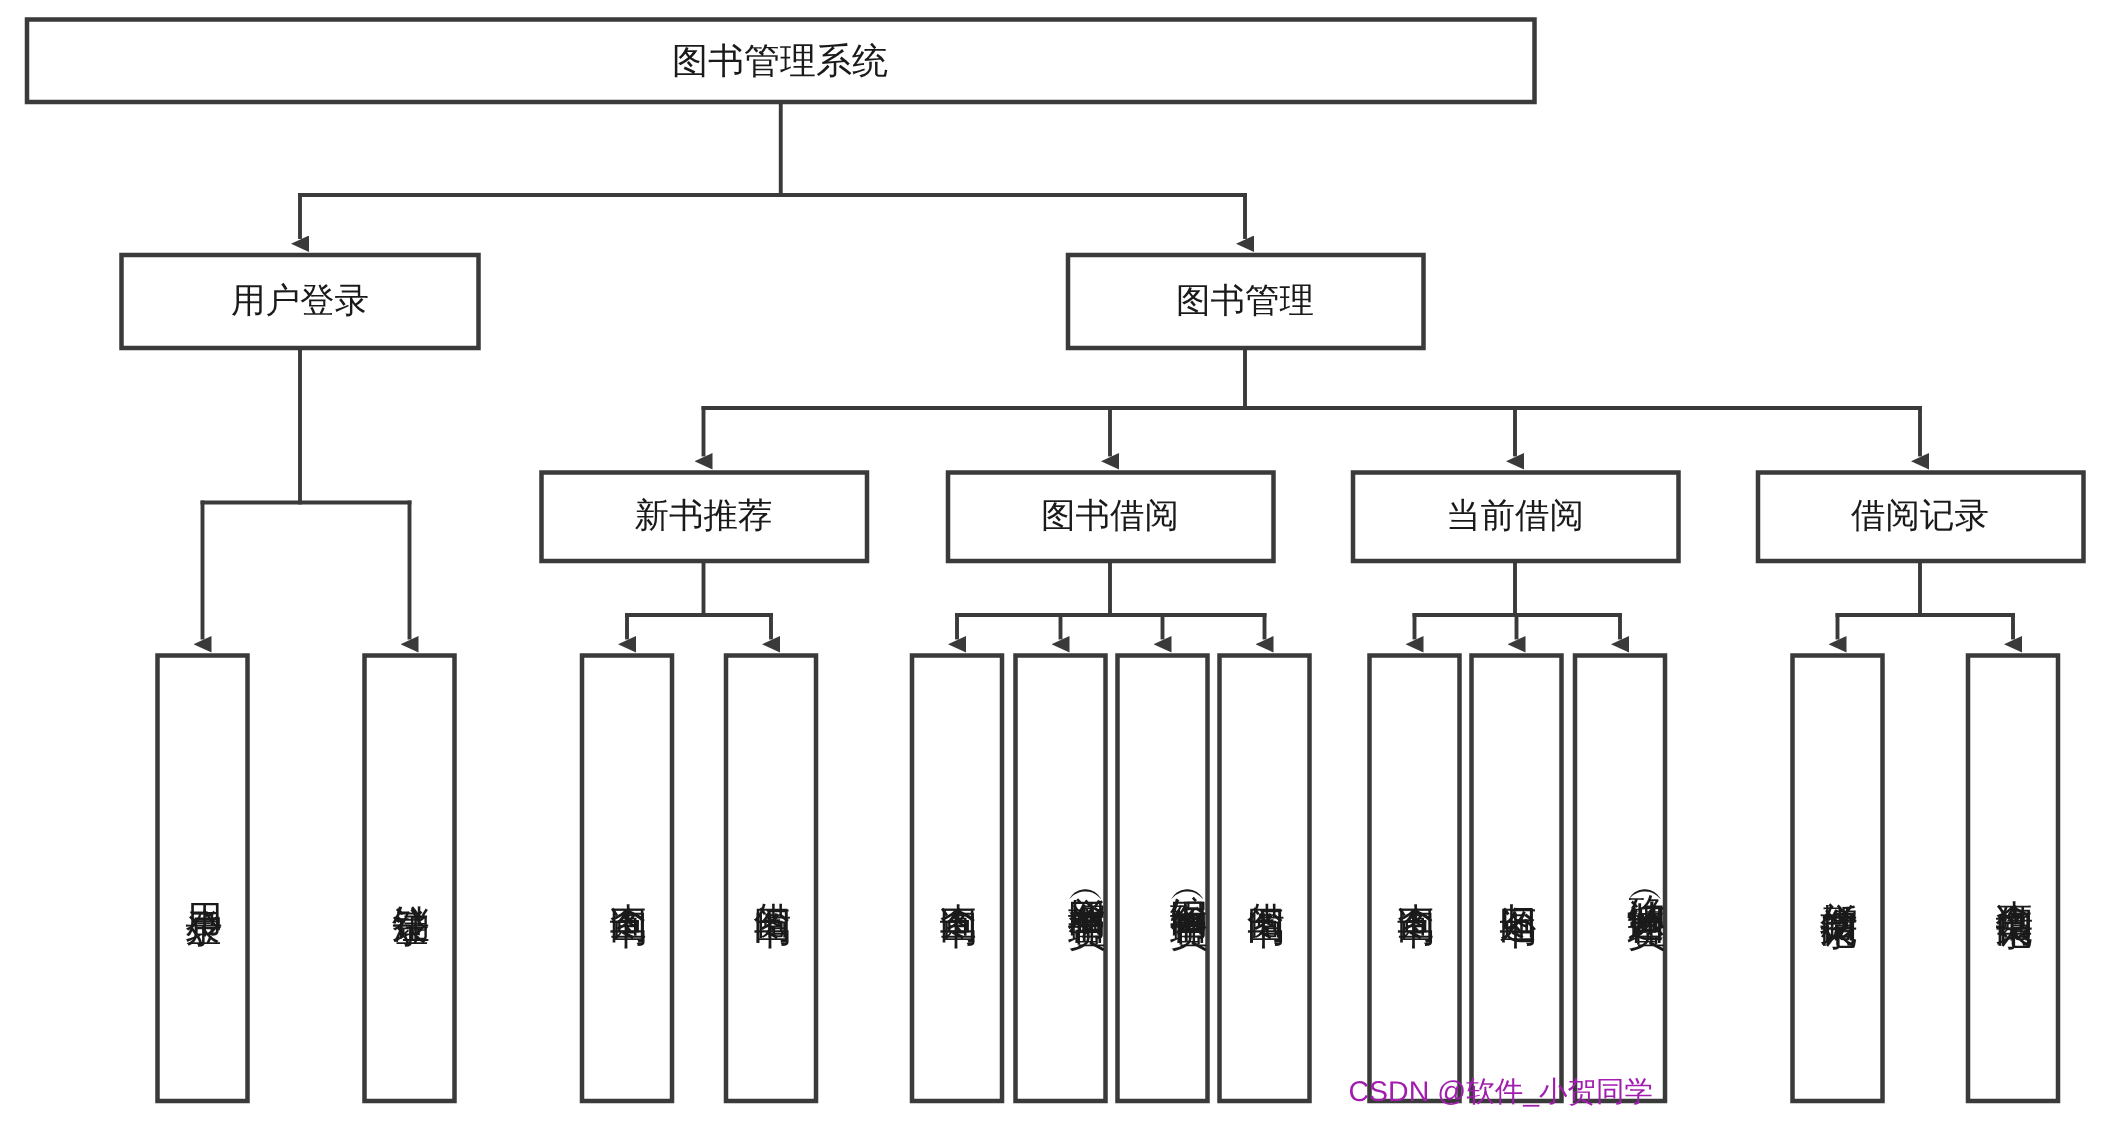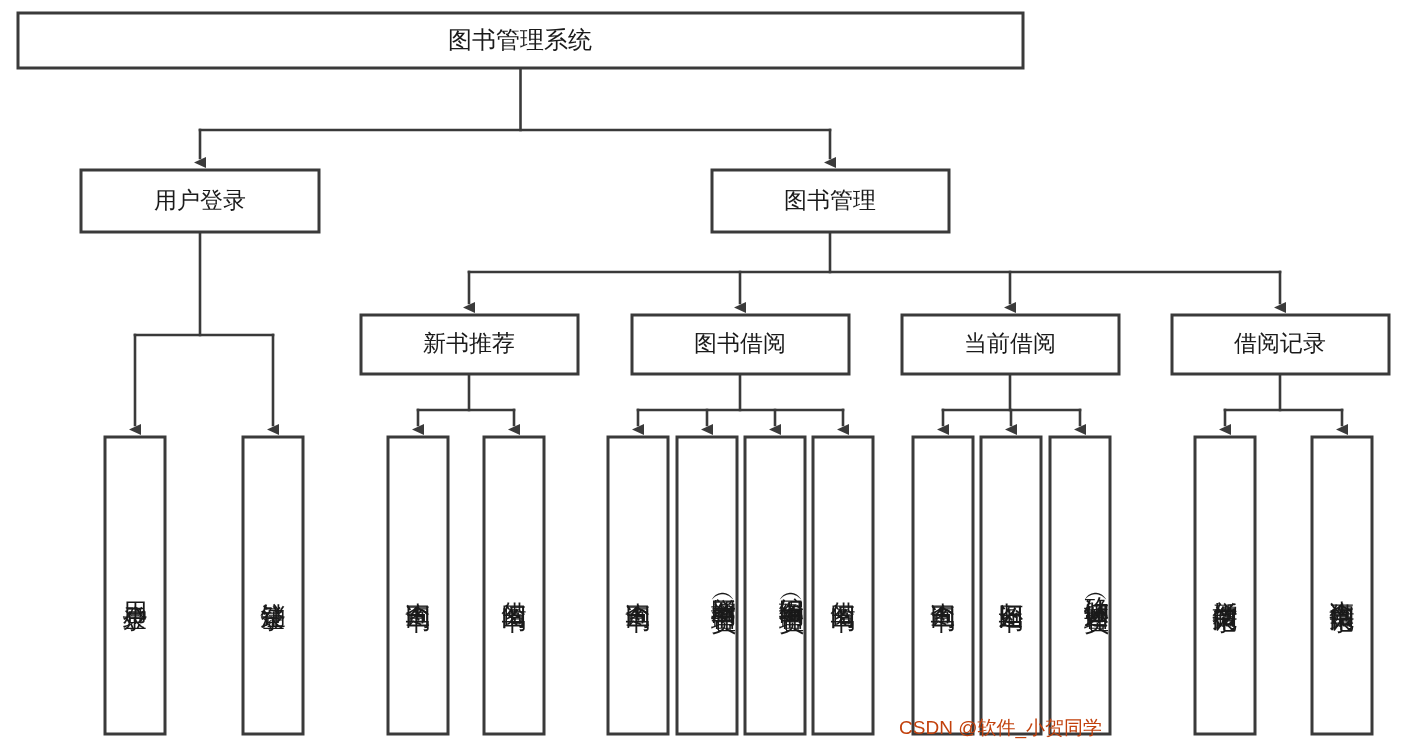--- a/index.html
+++ b/index.html
@@ -61,21 +61,21 @@
     white-space: nowrap;
     text-align: center;
     pointer-events: none;
   }
   .watermark {
     position: absolute;
     right: 14px;
     bottom: 6px;
     font-family: "Liberation Sans", "DejaVu Sans", sans-serif;
     font-size: 19px;
-    color: #c2410c;
+    color: #a21caf;
     white-space: nowrap;
   }
 </style>
 </head>
 <body>
 
 <div id="diagram-root">
 
   <svg class="flow" viewBox="0 0 1405 747" xmlns="http://www.w3.org/2000/svg">
 

